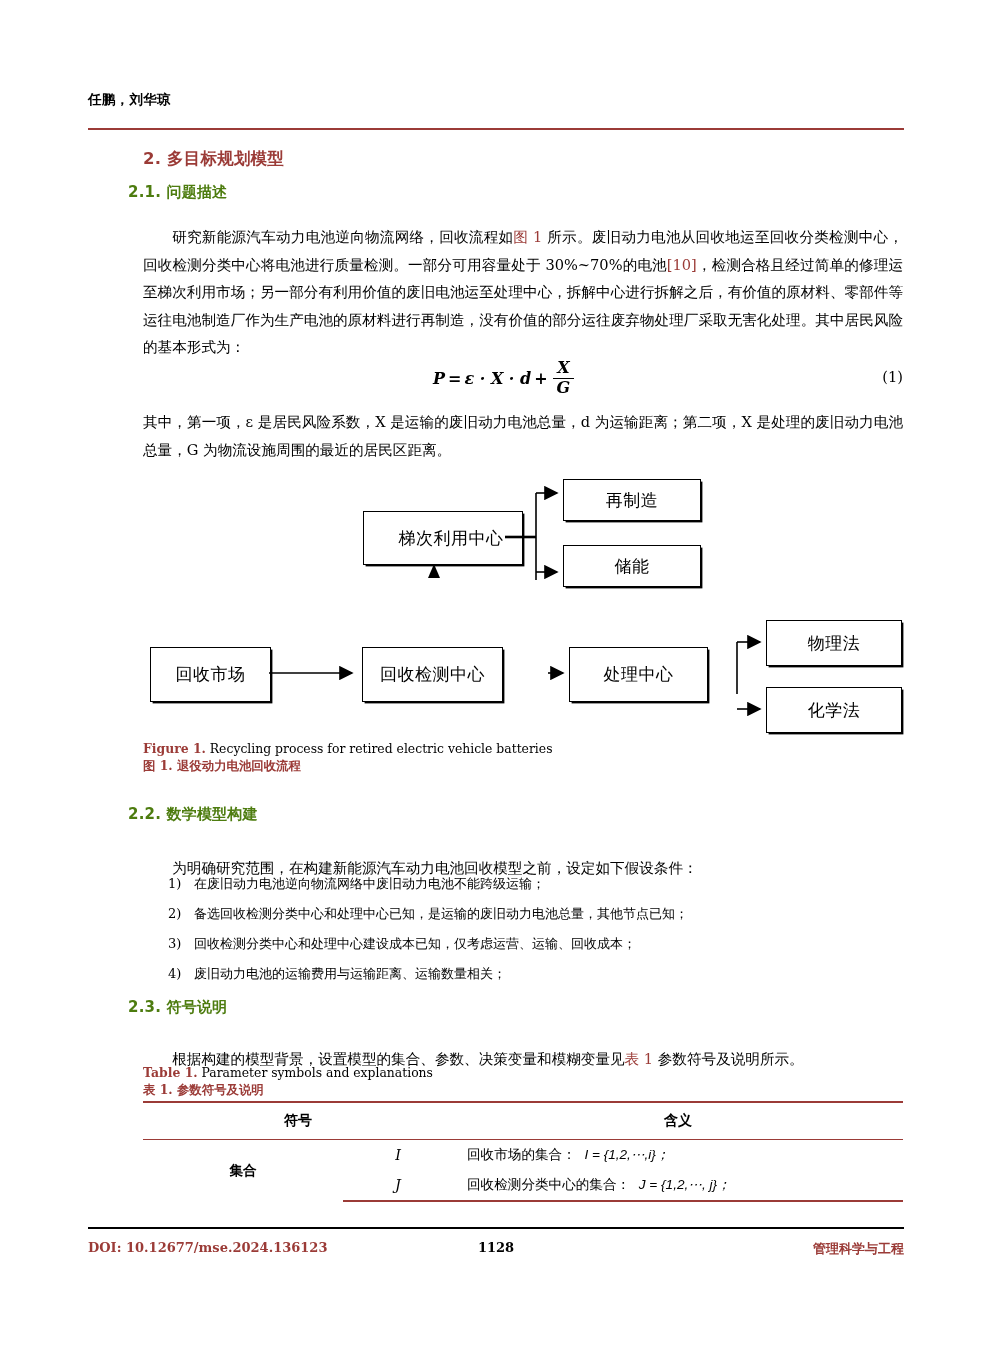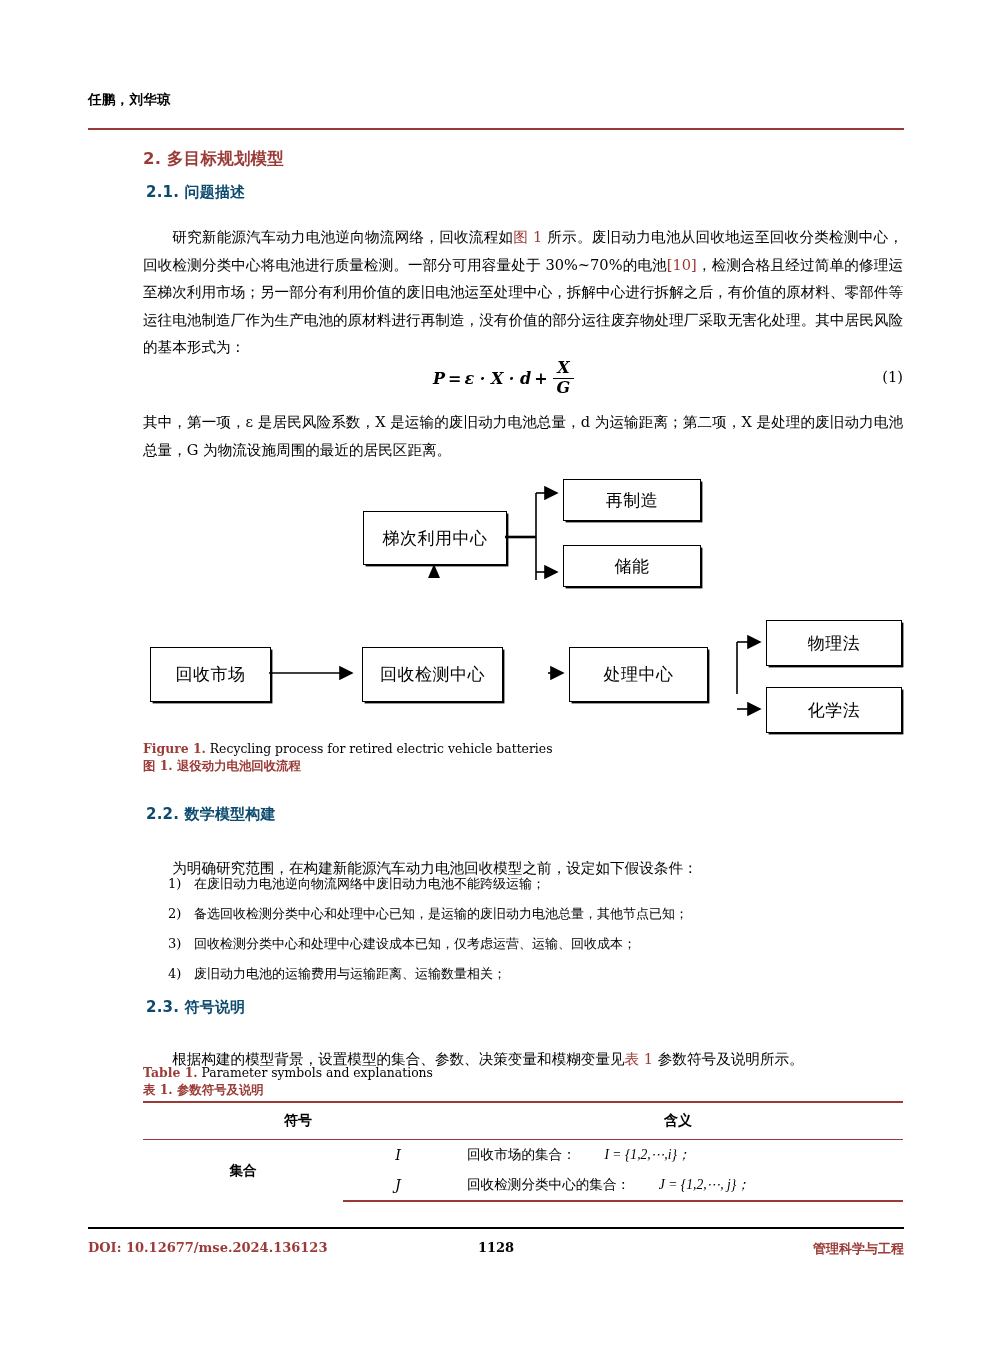--- a/index.html
+++ b/index.html
@@ -44,24 +44,24 @@
     position: absolute;
     left: 143px;
     font-size: 16.5px;
     font-weight: bold;
     color: #9b3b37;
     font-family: "DejaVu Sans", "Liberation Sans", sans-serif;
     letter-spacing: .2px;
   }
   .h3 {
     position: absolute;
-    left: 146px;
+    left: 128px;
     font-size: 15px;
     font-weight: bold;
-    color: #0c4a6e;
+    color: #4d7c0f;
     font-family: "DejaVu Sans", "Liberation Sans", sans-serif;
     letter-spacing: .2px;
   }
 
   
   .para {
     position: absolute;
     left: 143px;
     width: 760px;
     font-size: 14.6px;
@@ -179,21 +179,21 @@
     padding: 6px 0;
     vertical-align: middle;
   }
   table.ptable tbody tr:last-child td {
     border-bottom: 2px solid #9b3b37;
   }
   .col-group { width: 200px; text-align: center; font-weight: bold; }
   .col-sym   { width: 110px; text-align: center; font-style: italic;
                font-family: "DejaVu Serif","Liberation Serif",serif; font-size:14.5px; }
   .col-mean  { text-align: left; padding-left: 14px !important; }
-  .setexpr { font-style: italic; font-family: Liberation Serif, serif; margin-left: 20px; }
+  .setexpr { font-style: italic; font-family: Liberation Sans, sans-serif; }
 
   
   .rule-bottom {
     position: absolute;
     left: 88px;
     top: 1227px;
     width: 816px;
     height: 2px;
     background: #000;
   }
@@ -233,21 +233,21 @@
         <span class="bot">G</span>
       </span>
     </div>
     <div class="eqno">(1)</div>
   </div>
 
   <div class="para" style="top:408px">其中，第一项，ε 是居民风险系数，X 是运输的废旧动力电池总量，d 为运输距离；第二项，X 是处理的废旧动力电池总量，G 为物流设施周围的最近的居民区距离。</div>
 
   <div class="figure">
 
-    <div class="fbox" style="left:363px; top:511px; width:142px; height:52px;">梯次利用中心</div>
+    <div class="fbox" style="left:363px; top:511px; width:142px; height:52px;padding-left:16px;">梯次利用中心</div>
 
     <div class="fbox" style="left:563px; top:479px; width:136px; height:40px;">再制造</div>
 
     <div class="fbox" style="left:563px; top:545px; width:136px; height:40px;">储能</div>
 
     <div class="fbox" style="left:150px; top:647px; width:119px; height:53px;">回收市场</div>
 
     <div class="fbox" style="left:362px; top:647px; width:139px; height:53px;">回收检测中心</div>
 
     <div class="fbox" style="left:569px; top:647px; width:137px; height:53px;">处理中心</div>

